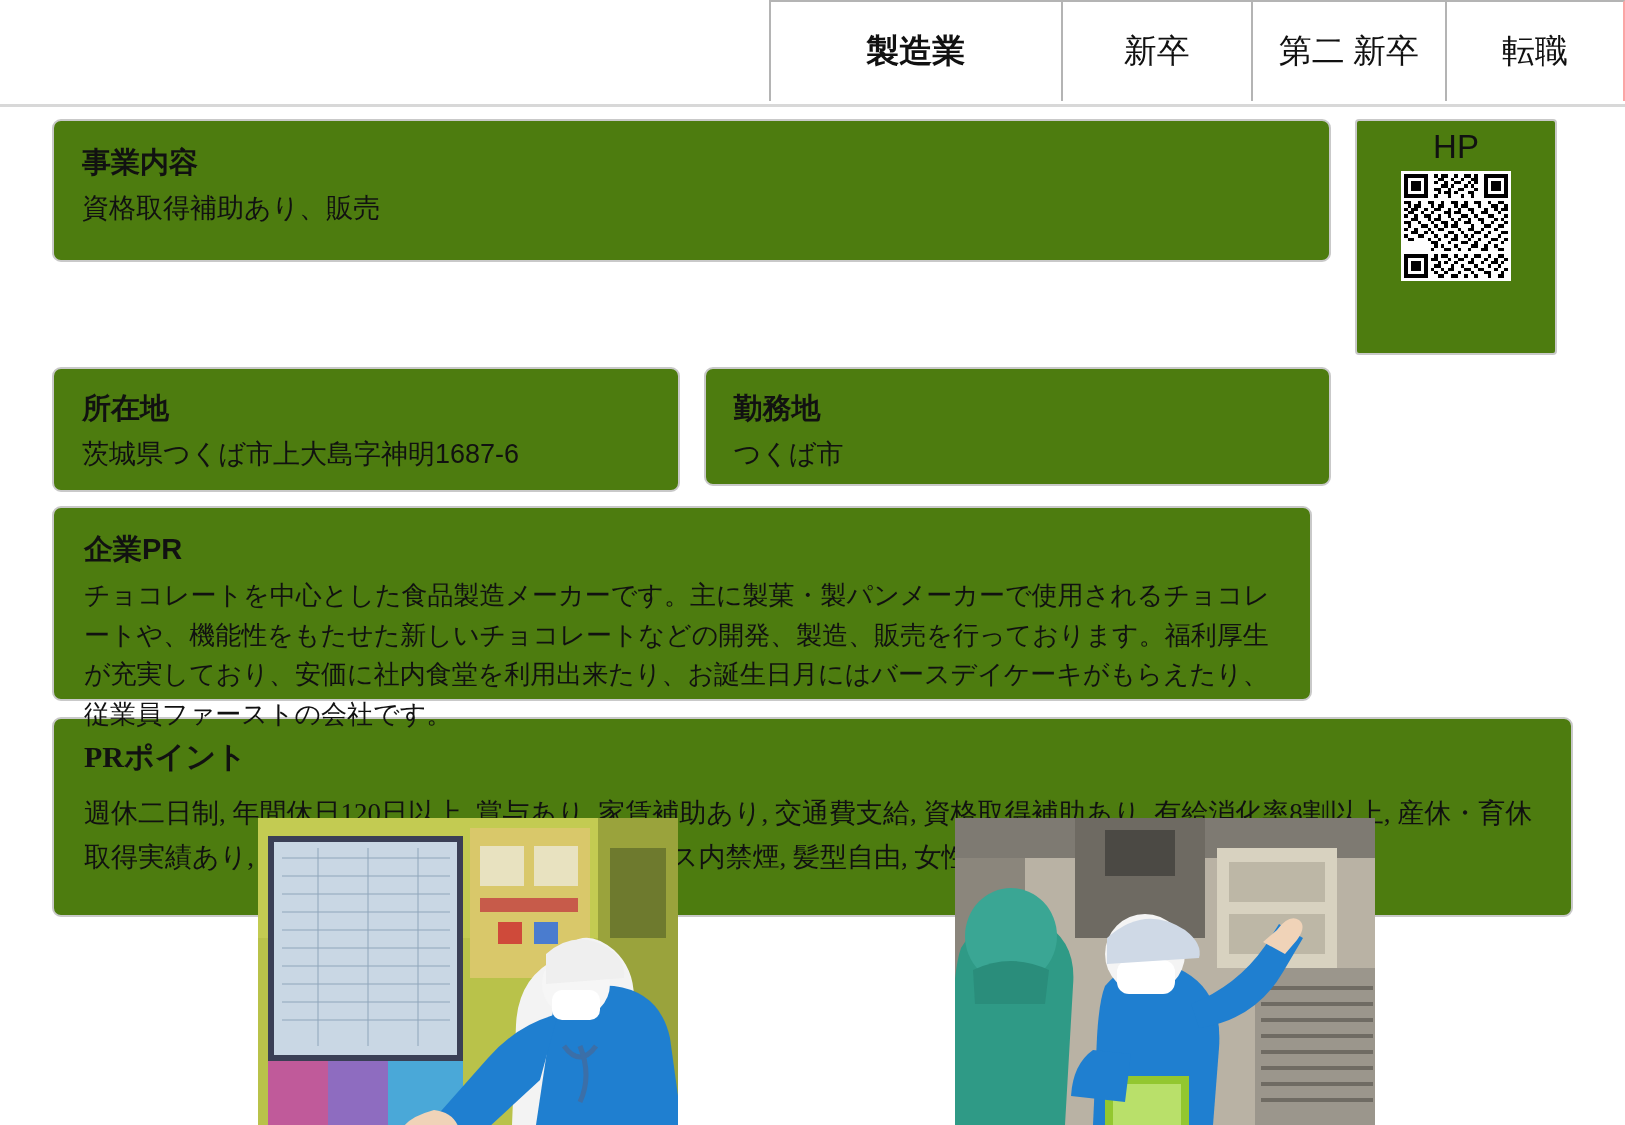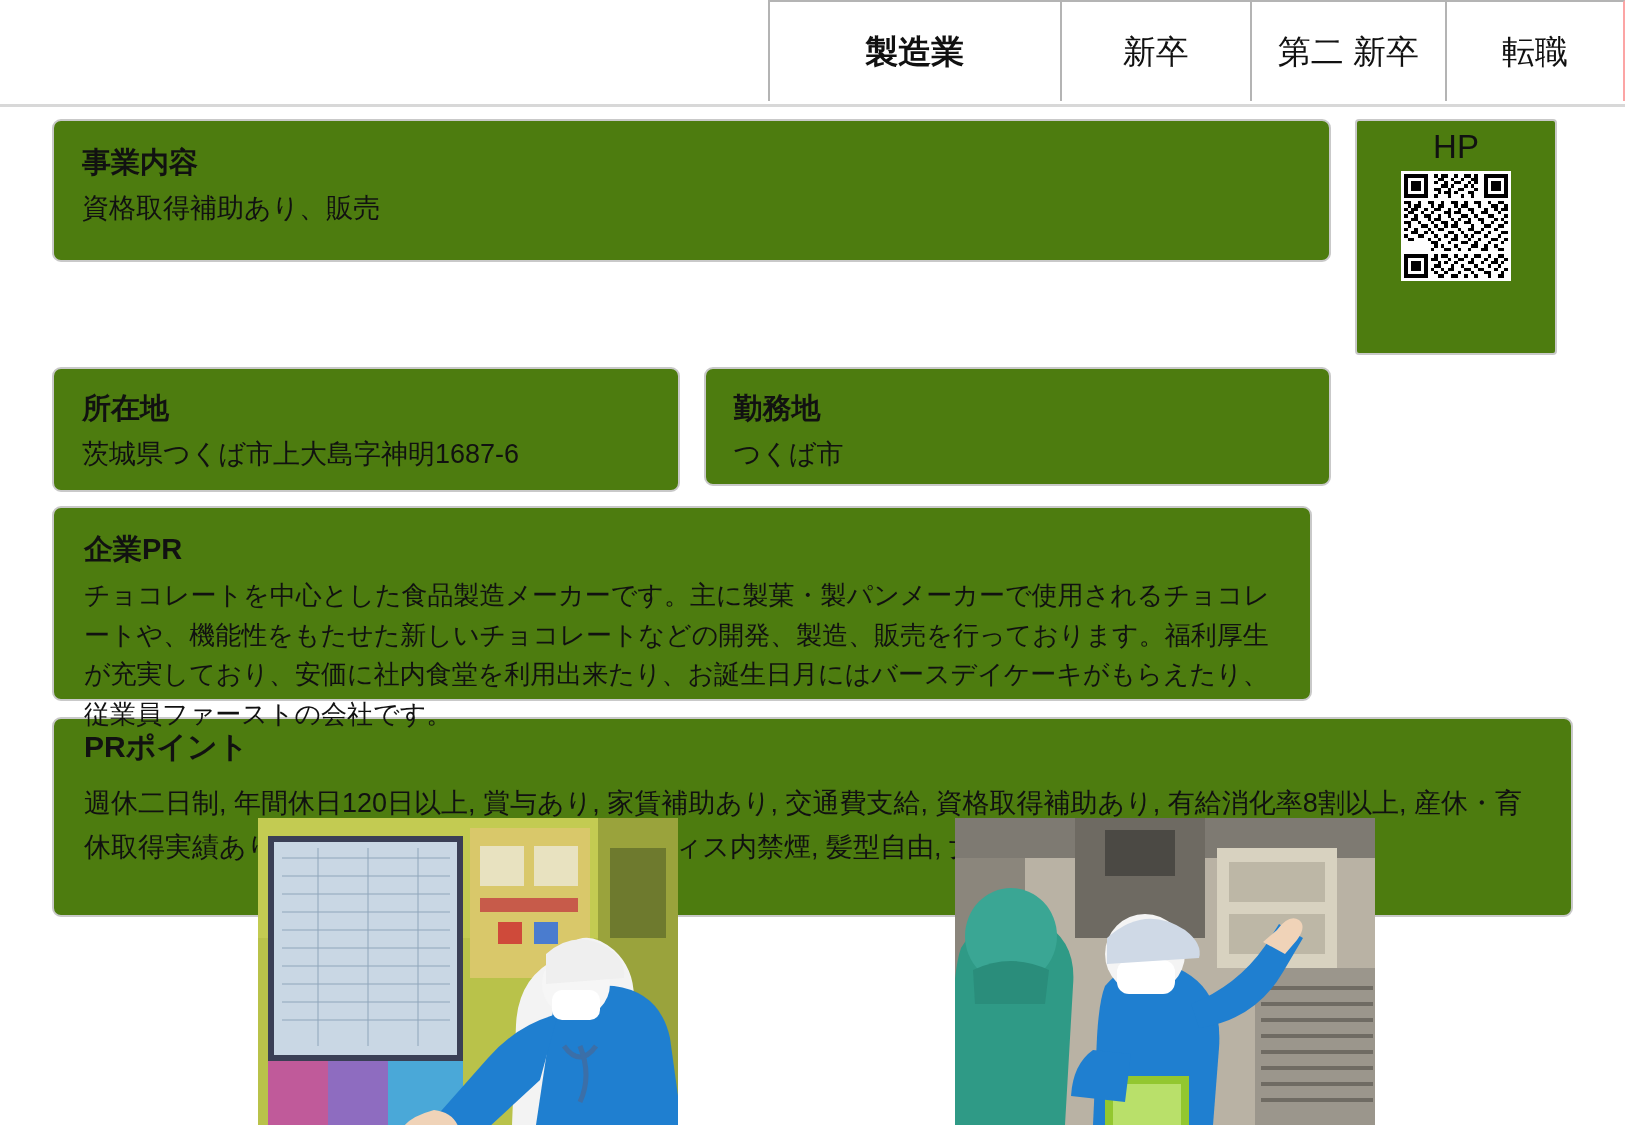--- a/index.html
+++ b/index.html
@@ -35,20 +35,21 @@
     letter-spacing: 1px;
     color: #111;
   }
   .tabs {
     position: absolute;
     right: 0;
     top: 0;
     bottom: 3px;
     display: flex;
     align-items: stretch;
+    font-family: Liberation Serif, serif;
   }
   .tab {
     border: 2px solid #b4b4b4;
     border-bottom: none;
     border-right: none;
     display: flex;
     align-items: center;
     justify-content: center;
     text-align: center;
     font-size: 33px;
@@ -143,21 +144,22 @@
     width: 1260px;
     height: 195px;
     padding: 22px 30px 0 30px;
   }
   .pr-box .box-text { font-size: 26px; line-height: 1.52; }
 
   .points-box {
     margin-top: 16px;
     width: 1521px;
     height: 200px;
-    padding: 8px 30px 0 30px;
+    padding: 18px 30px 0 30px;
+    font-family: Liberation Serif, serif;
   }
   .points-box .box-title { font-size: 30px; margin-bottom: 14px; }
   .points-box .box-text { font-size: 27px; line-height: 1.62; }
 
   
   .photos {
     position: absolute;
     left: 0;
     top: 818px;
     width: 1625px;

